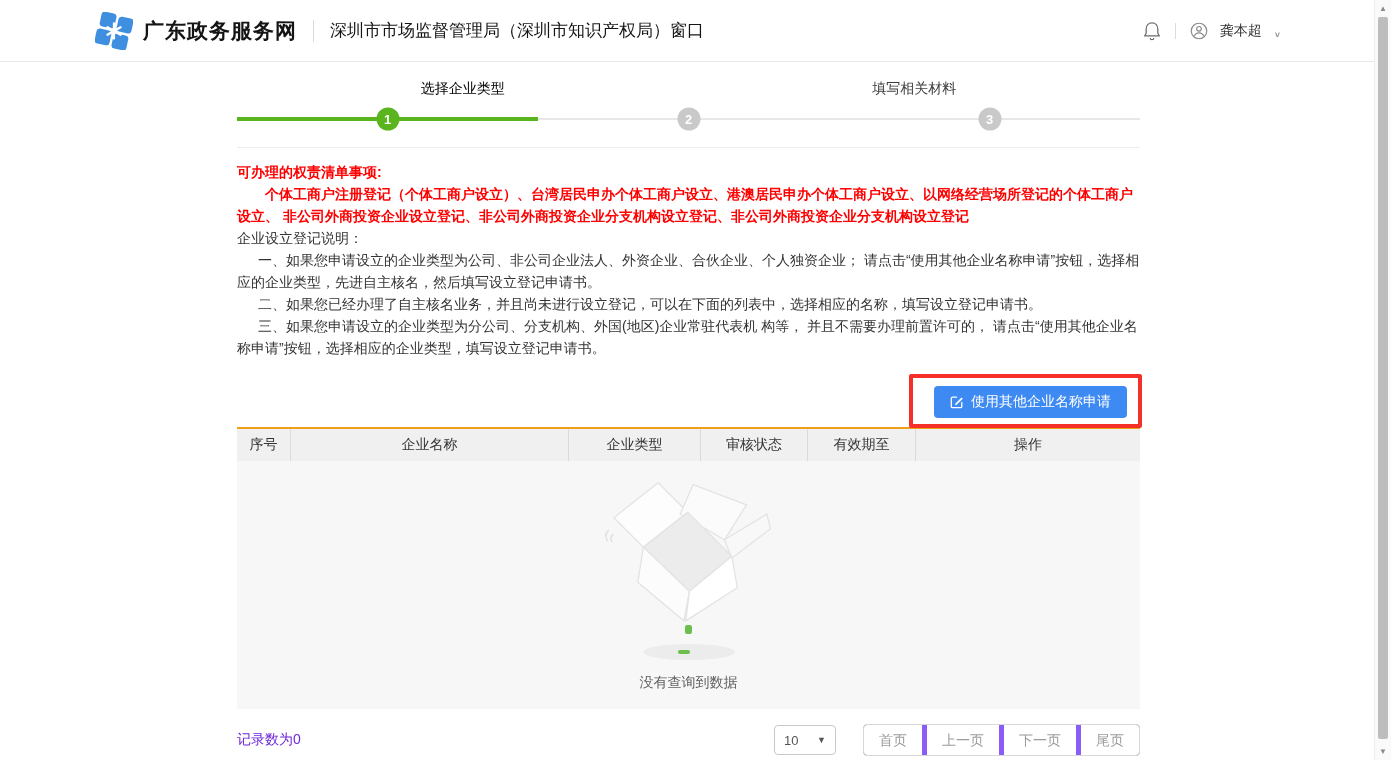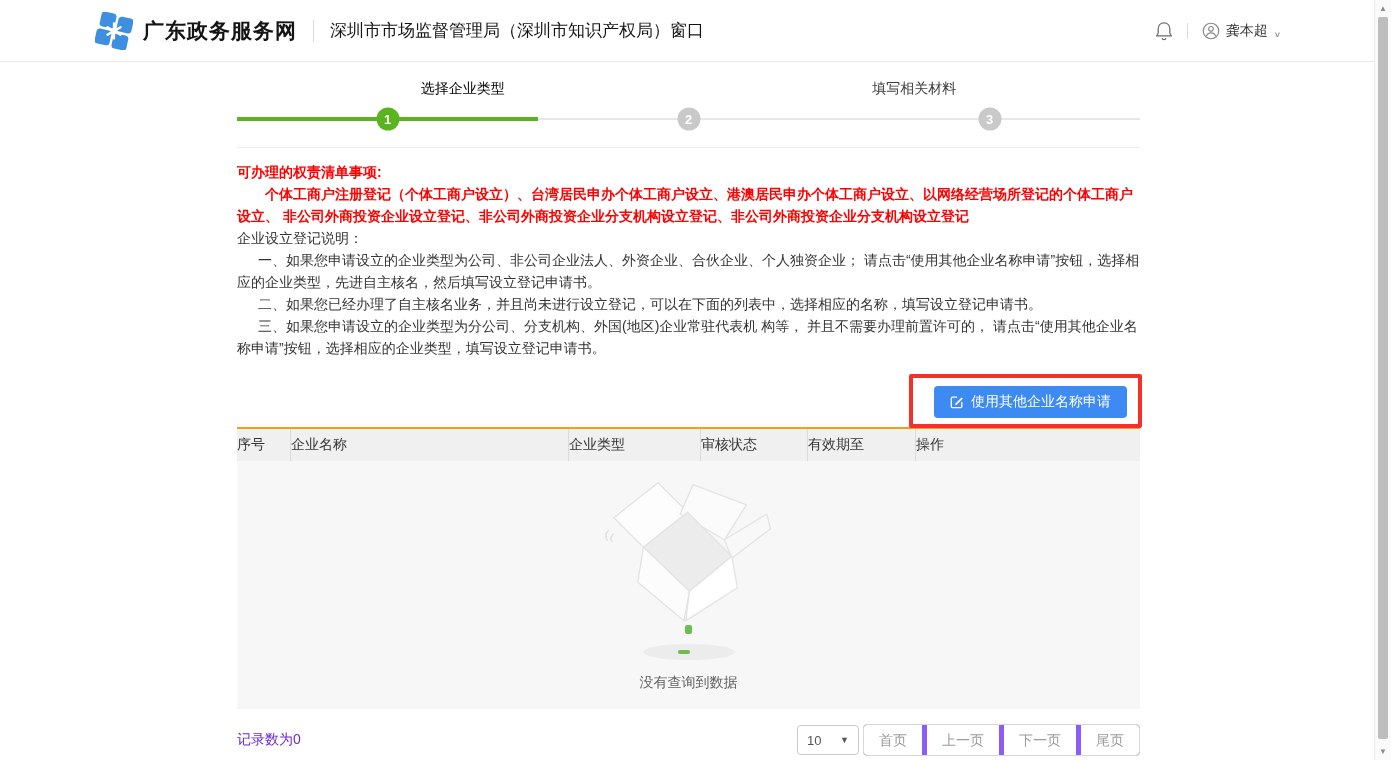--- a/index.html
+++ b/index.html
@@ -9,21 +9,21 @@
 
   
   .header { height:62px; border-bottom:1px solid #e8e8e8; display:flex; align-items:center; padding:0 110px 0 95px; }
   .logo { width:38px; height:38px; flex:0 0 auto; }
   .site-title { font-size:21px; font-weight:bold; color:#141414; margin-left:10px; letter-spacing:1px; }
   .hdr-divider { width:1px; height:22px; background:#d9d9d9; margin:0 16px; }
   .dept-title { font-size:17px; font-weight:normal; color:#141414; }
   .hdr-right { margin-left:auto; display:flex; align-items:center; gap:14px; }
   .bell { width:18px; height:20px; }
   .hdr-right .mini-div { width:1px; height:16px; background:#dcdcdc; }
-  .user-wrap { display:flex; align-items:flex-end; gap:6px; cursor:pointer; }
+  .user-wrap { display:flex; align-items:flex-end; gap:12px; cursor:pointer; }
   .user-name { font-size:14px; color:#333; }
   .chev { font-size:10px; color:#888; transform:scaleY(.8); }
 
   
   .main { width:903px; margin-left:237px; }
 
   
   .stepper { padding-top:18px; }
   .step-labels { display:flex; }
   .step-labels div { flex:1; text-align:center; font-size:14px; color:#3c3c3c; }
@@ -49,34 +49,34 @@
   .action-row { margin-top:27px; height:32px; text-align:right; padding-right:13px; }
   .btn-apply { display:inline-flex; align-items:center; gap:7px; height:32px; padding:0 16px;
                background:#3d8af2; color:#fff; font-size:14px; border:none; border-radius:4px; cursor:pointer; }
   .btn-apply svg { width:14px; height:14px; }
   .annotation-rect { position:absolute; left:909px; top:374px; width:233px; height:54px;
                      border:4px solid #f43028; border-radius:2px; pointer-events:none; z-index:6; }
 
   
   .table { margin-top:9px; border-top:2px solid #efa018; }
   .thead { display:flex; height:32px; background:#f0f0f0; align-items:center; font-size:14px; color:#333; }
-  .th { text-align:left; height:100%; line-height:31px; border-left:1px solid #dadada; }
+  .th { text-align:center; height:100%; line-height:31px; border-left:1px solid #dadada; }
   .th:first-child { border-left:none; }
   .c0{width:53px;} .c1{width:278px;} .c2{width:132px;} .c3{width:107px;} .c4{width:108px;} .c5{width:225px;}
   .tbody { height:248px; background:#f7f7f7; display:flex; flex-direction:column; align-items:center; justify-content:flex-start; padding-top:14px; }
   .empty-box-svg { width:175px; height:148px; }
   .g-dot { width:7px; height:9px; background:#6cbf4f; border-radius:2px; margin-top:2px; }
   .shadow-ellipse { position:relative; width:92px; height:16px; background:#ececec; border-radius:50%; margin-top:10px; }
   .shadow-ellipse .g-dash { position:absolute; left:35px; top:6px; width:12px; height:4px; background:#6cbf4f; border-radius:2px; }
   .empty-text { margin-top:14px; font-size:14px; color:#5f5f5f; }
 
   
   .foot { margin-top:15px; display:flex; align-items:center; justify-content:space-between; }
   .record-count { font-size:14px; color:#6d28d9; }
-  .pager { display:flex; align-items:center; gap:4px;margin-left:21px; }
+  .pager { display:flex; align-items:center; gap:27px;margin-left:21px; }
   .page-size { width:62px; height:30px; border:1px solid #c9c9c9; border-radius:4px; background:#fff;
                display:flex; align-items:center; justify-content:space-between; padding:0 9px; cursor:pointer; }
   .page-size .val { font-size:13px; color:#555; }
   .page-size .caret { font-size:9px; color:#555; }
   .btn-group { display:flex; border:1px solid #d8d8d8; border-radius:4px; overflow:hidden; background:#701a75; }
   .pg-btn { height:30px; line-height:28px; padding:0 15px; font-size:14px; color:#9c9c9c;
             background:#fff; border:none; border-left:5px solid #8b5cf6; cursor:pointer; }
   .pg-btn:first-child { border-left:none; }
 
   

